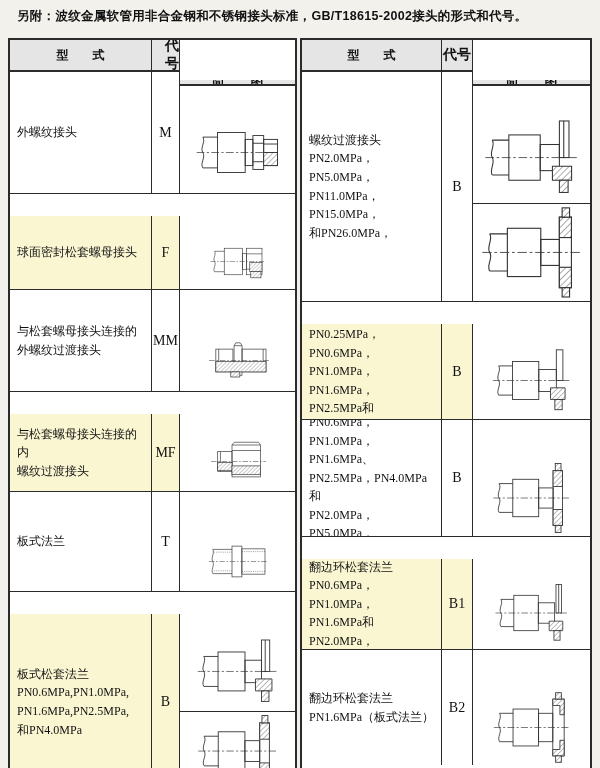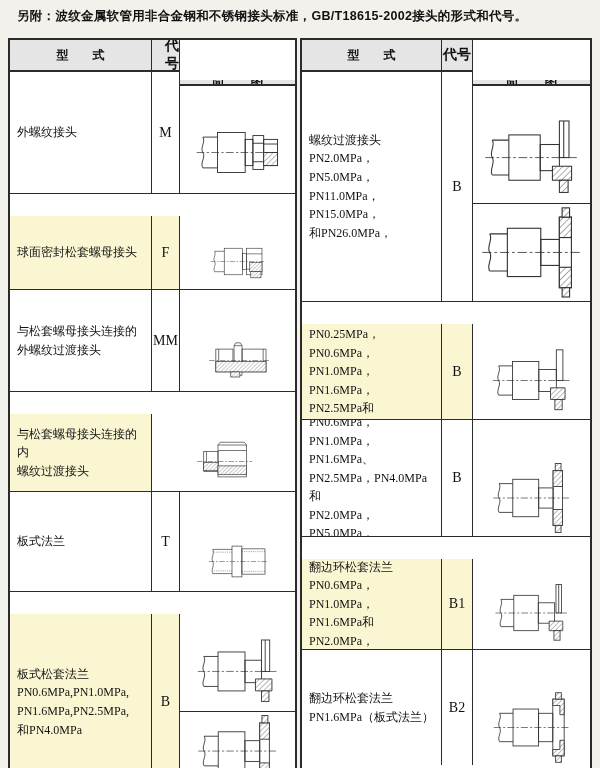--- a/index.html
+++ b/index.html
@@ -151,20 +151,21 @@
               <path d="M48,70 h16 v9 h-16 z" fill="url(#hatch)"></path>
               <path d="M10,50 H115" stroke-dasharray="10 3 3 3" stroke-width="0.9"></path>
             </g>
           </svg>
         </div>
       </div>
 
       <div class="tr" style="height:100px">
         <div class="td type hl">与松套螺母接头连接的内
 螺纹过渡接头</div>
+        <div class="td code hl">MF</div>
         <div class="td diag">
           <svg viewBox="0 0 120 100" preserveAspectRatio="xMidYMid meet">
             <g stroke="#333" fill="none" stroke-width="1.2">
               <rect x="24" y="32" width="26" height="36"></rect>
               <path d="M29,32 V68"></path>
               <rect x="50" y="20" width="52" height="58"></rect>
               <path d="M50,30 H102 M50,68 H102"></path>
               <path d="M50,20 L54,15 H98 L102,20"></path>
               <rect x="24" y="52" width="26" height="14" fill="url(#hatch)"></rect>
               <rect x="50" y="58" width="52" height="16" fill="url(#hatch)"></rect>

